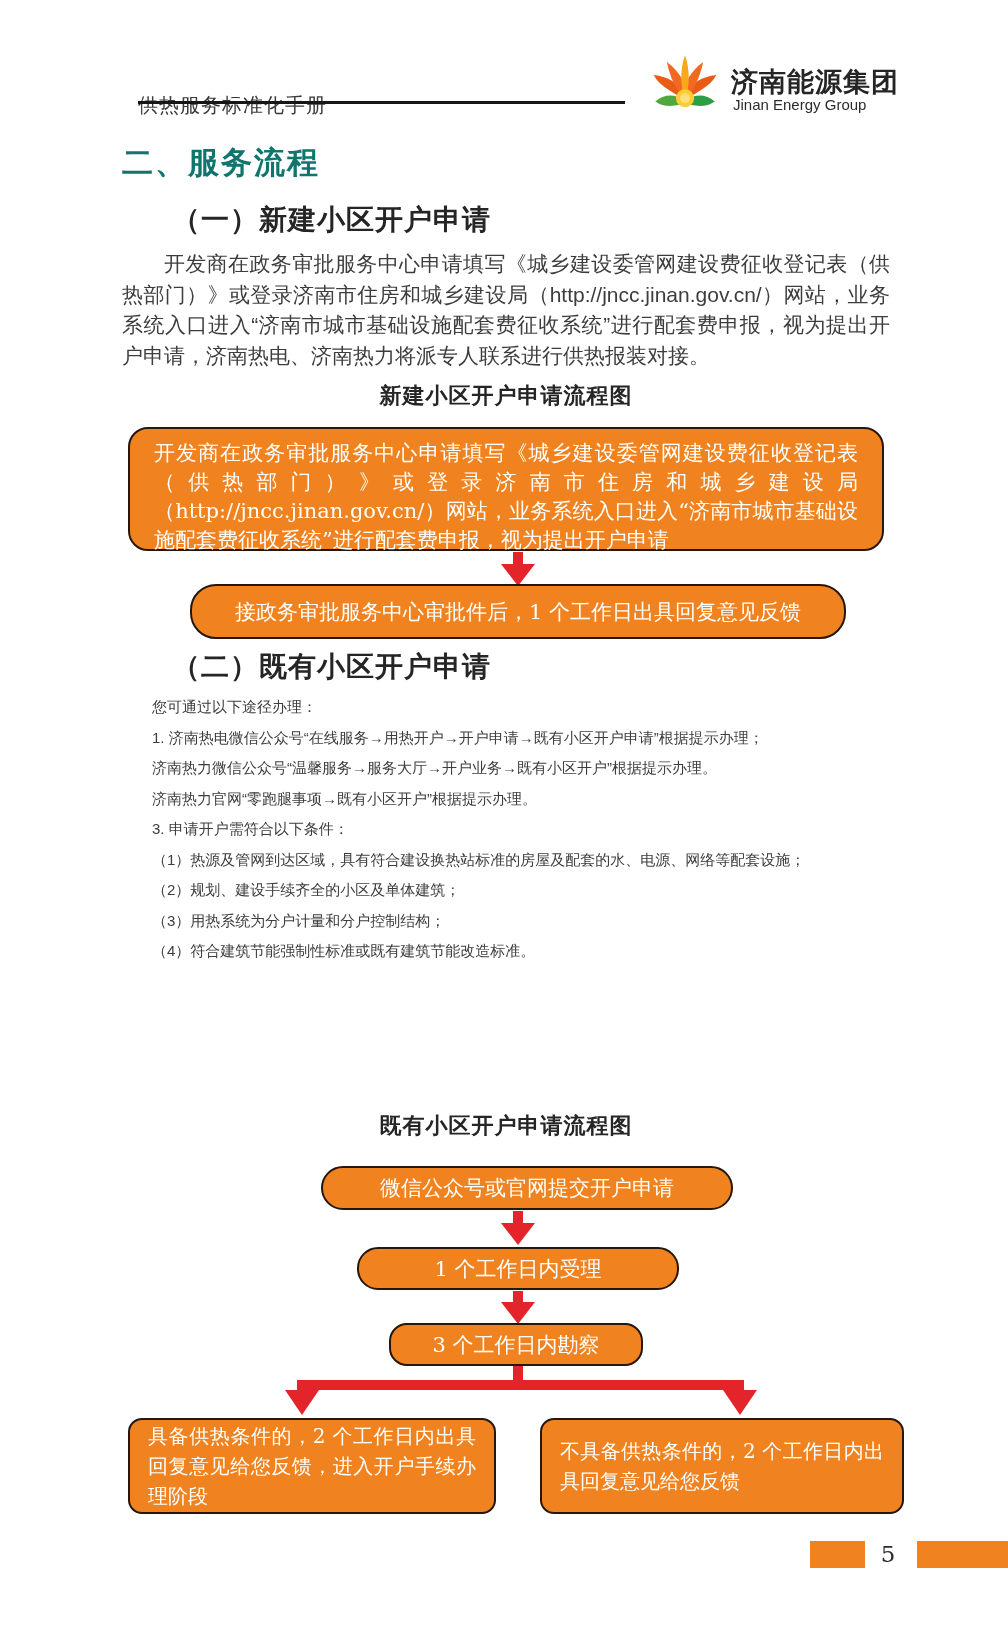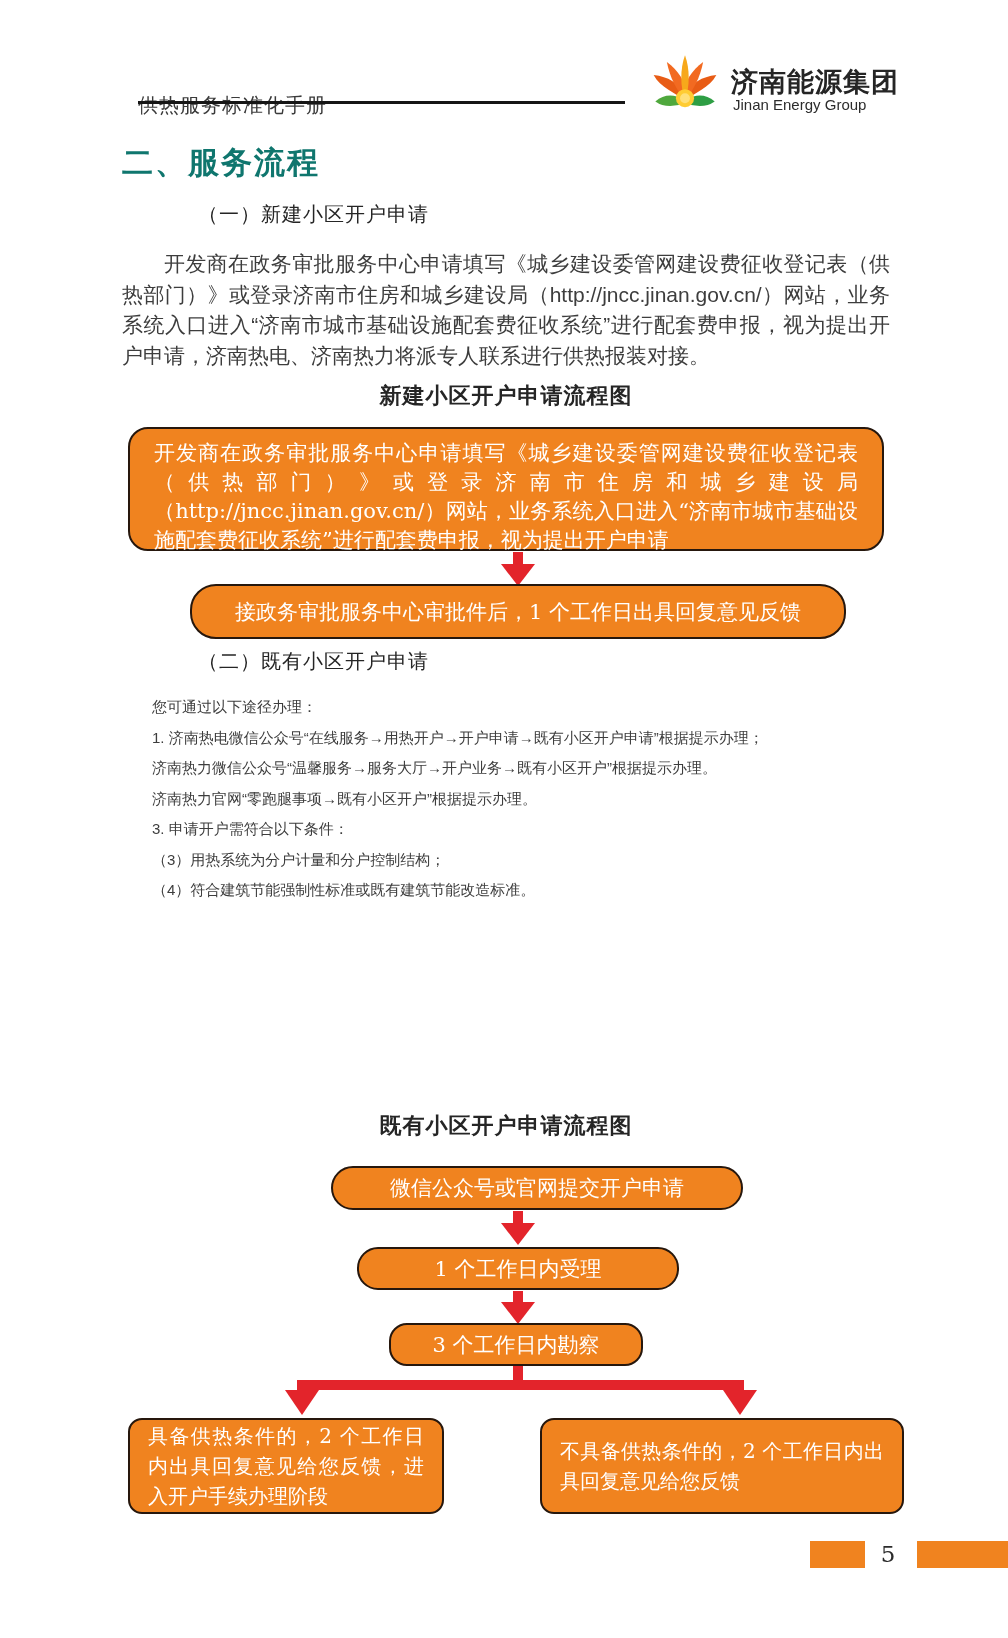--- a/index.html
+++ b/index.html
@@ -9,46 +9,46 @@
     font-family:"Liberation Sans", sans-serif; color:#3d3d3d;
   }
   
   .header-title { position:absolute; left:138px; top:72px; font-size:20px; color:#3a3a3a; letter-spacing:1px;margin-top:20px; }
   .header-rule { position:absolute; left:138px; top:101px; width:487px; height:3px; background:#161616; }
   .logo { position:absolute; left:643px; top:52px; width:84px; height:66px; }
   .company-name { position:absolute; left:731px; top:64px; font-size:27px; font-weight:800; color:#252525; letter-spacing:1px; }
   .company-name-en { position:absolute; left:733px; top:96px; font-size:15px; color:#2c2c2c; }
   
   .page-title { position:absolute; left:122px; top:142px; font-size:31px; font-weight:800; color:#0f766e; letter-spacing:2px; }
-  .sec-head { position:absolute; font-size:20px; font-weight:400; color:#252525; letter-spacing:1px;margin-left:26px; }
+  .sec-head { position:absolute; font-size:28px; font-weight:700; color:#252525; letter-spacing:1px; }
   .sec1-head { left:172px; top:201px; }
   .sec2-head { left:172px; top:648px; }
   
   .body-par { position:absolute; left:122px; top:249px; width:768px; font-size:21px; line-height:30.5px;
               text-align:justify; text-indent:2em; color:#3d3d3d; }
   .list-block { position:absolute; left:122px; top:692px; width:768px; font-size:15px; line-height:30.5px; color:#3d3d3d; }
   .list-block p { text-indent:2em; text-align:justify; }
   
   .flow-title { position:absolute; left:122px; width:768px; text-align:center; font-size:22px; font-weight:800; color:#252525; letter-spacing:1px; }
   .flow1-title { top:381px; }
   .flow2-title { top:1111px; }
   
   .obox { position:absolute; background:#F0831F; border:2px solid #26170d; color:#ffffff;
           font-family:"DejaVu Serif", serif; }
   .flow1-step1 { left:128px; top:427px; width:756px; height:124px; border-radius:20px;
                  padding:10px 24px; font-size:21px; line-height:29px; text-align:justify; }
   .flow1-step2 { left:190px; top:584px; width:656px; height:55px; border-radius:26px;
                  display:flex; align-items:center; justify-content:center; font-size:21px; }
   .fbox { display:flex; align-items:center; justify-content:center; font-size:21px; }
-  .flow2-step1 { left:331px; top:1166px; width:412px; height:44px; border-radius:22px; }
+  .flow2-step1 { left:321px; top:1166px; width:412px; height:44px; border-radius:22px; }
   .flow2-step2 { left:357px; top:1247px; width:322px; height:43px; border-radius:21px; }
   .flow2-step3 { left:389px; top:1323px; width:254px; height:43px; border-radius:18px; }
   .branch-box { padding:10px 18px; font-size:20px; line-height:30px; border-radius:14px;
                 display:flex; align-items:center; text-align:justify; }
-  .branch-left  { left:128px; top:1418px; width:316px; height:96px; }
+  .branch-left  { left:128px; top:1418px; width:368px; height:96px; }
   .branch-right { left:540px; top:1418px; width:364px; height:96px; }
   
   .varrow { position:absolute; width:34px; }
   .varrow .stem { width:10px; margin:0 auto; background:#E3242B; }
   .varrow .head { width:0; height:0; border-left:17px solid transparent; border-right:17px solid transparent;
                   border-top:22px solid #E3242B; }
   .arr1 { left:501px; top:552px; } .arr1 .stem { height:12px; }
   .arr2 { left:501px; top:1211px; } .arr2 .stem { height:12px; }
   .arr3 { left:501px; top:1291px; }
   .arr3 .stem { height:11px; }
@@ -100,20 +100,22 @@
   </div>
 <div class="obox flow1-step2">接政务审批服务中心审批件后，1 个工作日出具回复意见反馈</div>
 
 <div class="sec-head sec2-head">（二）既有小区开户申请</div>
 <div class="list-block">
   <p>您可通过以下途径办理：</p>
   <p>1. 济南热电微信公众号“在线服务→用热开户→开户申请→既有小区开户申请”根据提示办理；</p>
   <p>济南热力微信公众号“温馨服务→服务大厅→开户业务→既有小区开户”根据提示办理。</p>
   <p>济南热力官网“零跑腿事项→既有小区开户”根据提示办理。</p>
   <p>3. 申请开户需符合以下条件：</p>
+  <p>（1）热源及管网到达区域，具有符合建设换热站标准的房屋及配套的水、电源、网络等配套设施；</p>
+  <p>（2）规划、建设手续齐全的小区及单体建筑；</p>
   <p>（3）用热系统为分户计量和分户控制结构；</p>
   <p>（4）符合建筑节能强制性标准或既有建筑节能改造标准。</p>
 </div>
 
 <div class="flow-title flow2-title">既有小区开户申请流程图</div>
 
 <div class="obox fbox flow2-step1">微信公众号或官网提交开户申请</div>
 <div class="varrow arr2">
     <div class="stem"></div>
     <div class="head"></div>

